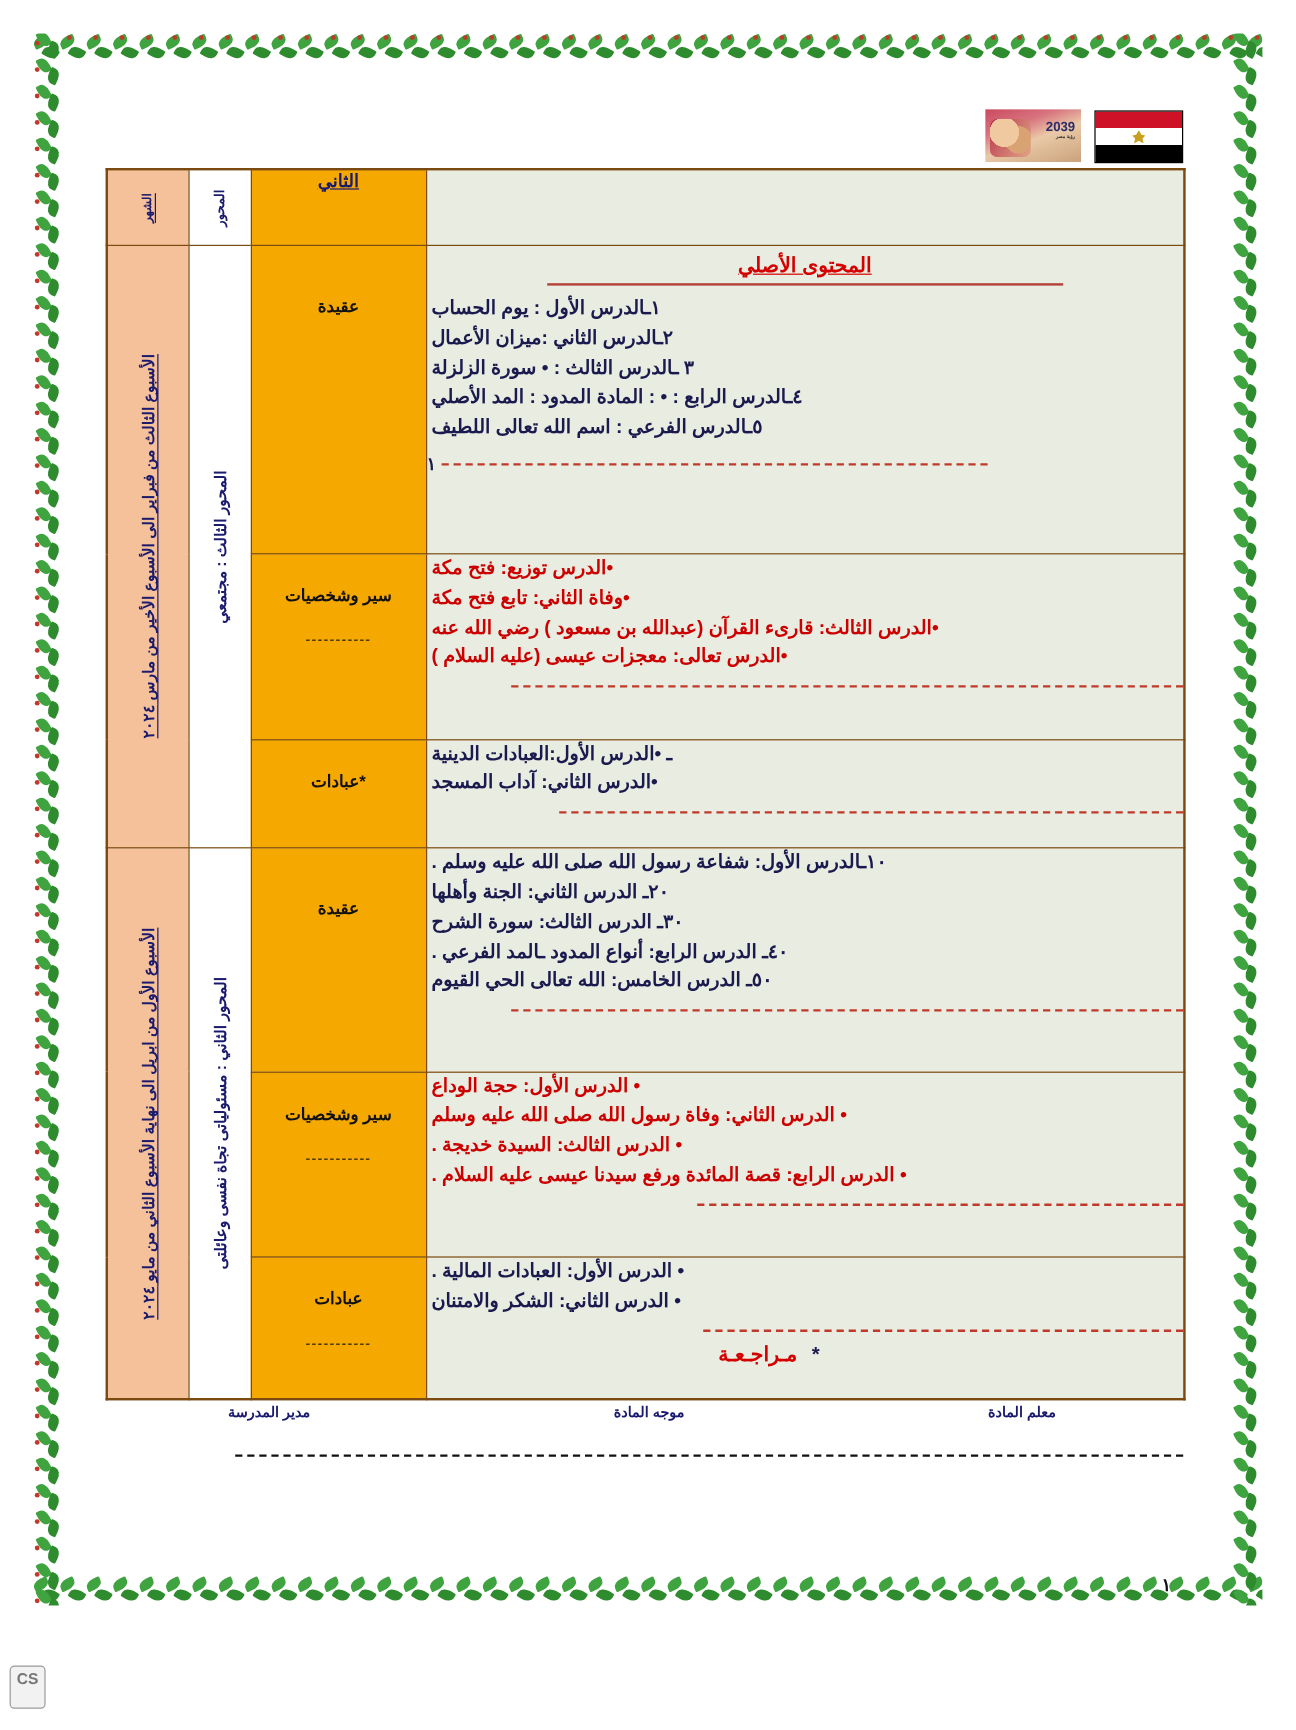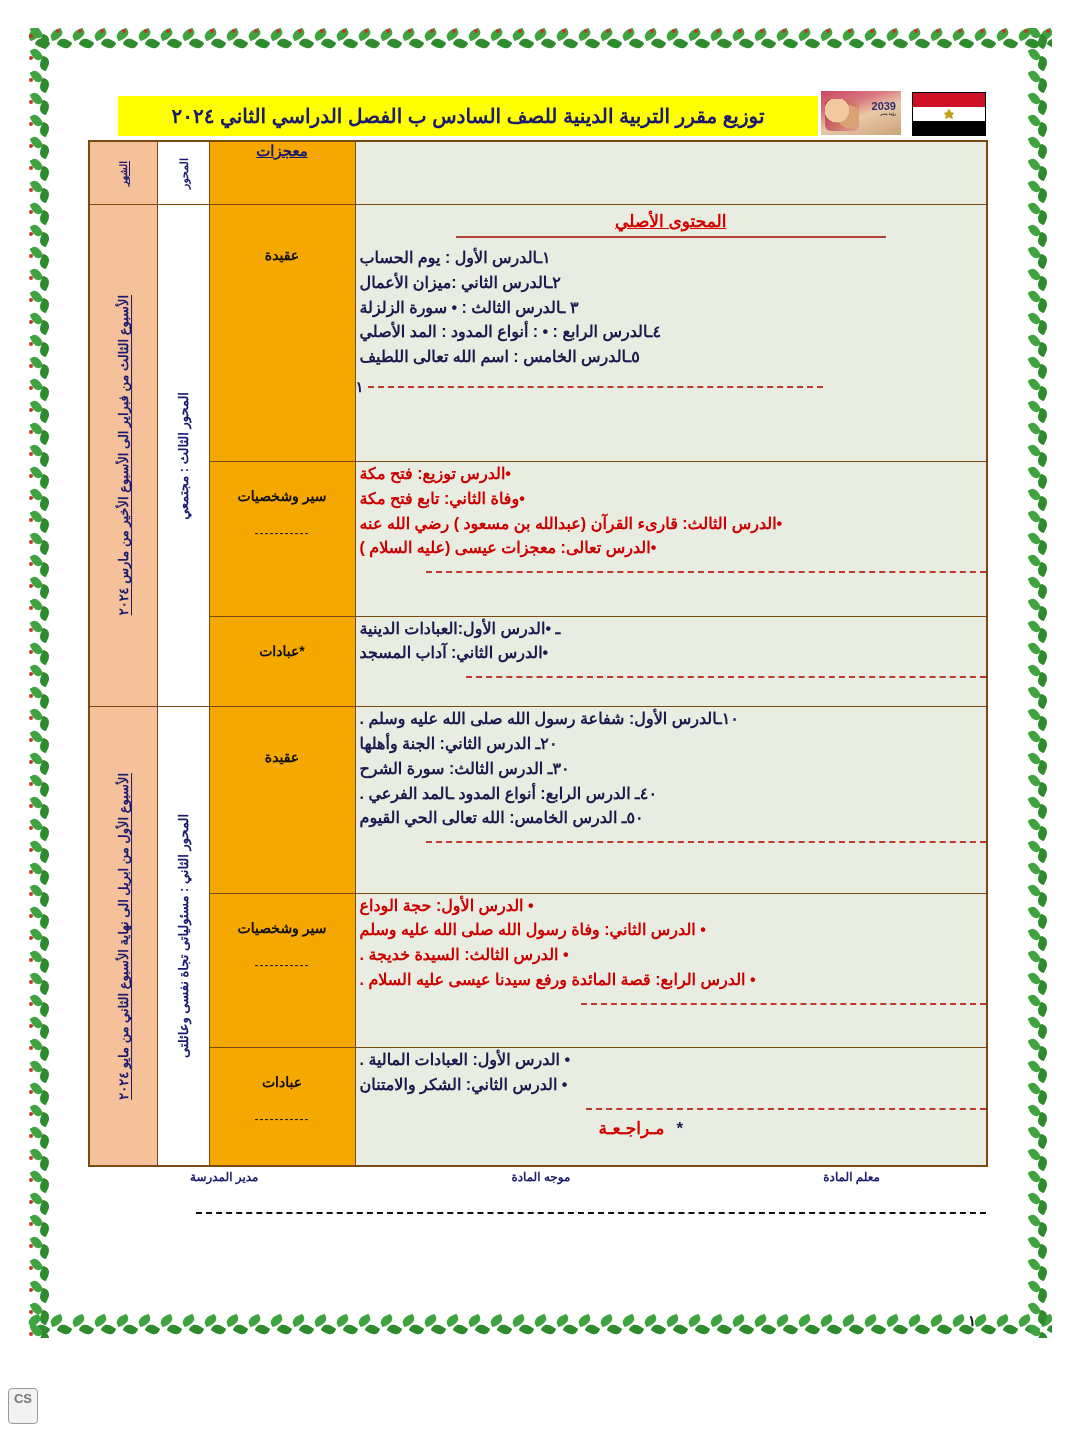--- a/index.html
+++ b/index.html
@@ -909,23 +909,20 @@
         <div class="leaf dark" style="left: 10px; top: 1241px; transform: rotate(115deg);"></div>
         <div class="leaf " style="left: 2px; top: 1254px; transform: rotate(62deg);"></div>
         <div class="leaf dark" style="left: 10px; top: 1263px; transform: rotate(115deg);"></div>
         <div class="leaf " style="left: 2px; top: 1276px; transform: rotate(62deg);"></div>
         <div class="leaf dark" style="left: 10px; top: 1285px; transform: rotate(115deg);"></div>
         <div class="leaf " style="left: 2px; top: 1298px; transform: rotate(62deg);"></div>
         <div class="leaf dark" style="left: 10px; top: 1307px; transform: rotate(115deg);"></div>
       </div>
   </div>
 
-  <div class="title-banner">
-    <span class="ttl">توزيع مقرر التربية الدينية  للصف السادس  ب الفصل الدراسي الثاني ٢٠٢٤</span>
-  </div>
 
   <div class="logo-2030">
     <div class="kids"></div>
     <div class="badge">
       <span>2039</span>
       <small>رؤية مصر</small>
     </div>
   </div>
 
   <div class="flag-eg">
@@ -937,21 +934,21 @@
       <col class="c-content">
         <col class="c-topic">
         <col class="c-axis">
         <col class="c-month">
     </colgroup>
     <tbody>
 
       <tr>
         <td class="hdr-content"></td>
         <td class="hdr-topic">
-          <span>معجزات</span>
+          <span>الثاني</span>
         </td>
         <td class="hdr-axis">
           <div class="hdr-axis-inner">
             <span class="vert">المحور</span>
           </div>
         </td>
         <td class="hdr-month">
           <div class="hdr-month-inner">
             <span class="vert">الشهر</span>
           </div>
@@ -959,22 +956,22 @@
       </tr>
 
       <tr>
         <td class="content-cell">
           <div class="c-head">المحتوى الأصلي</div>
           <div class="rule-red"></div>
           <ul class="lessons">
             <li>١ـالدرس الأول : يوم الحساب</li>
             <li>٢ـالدرس الثاني :ميزان الأعمال</li>
             <li>٣ ـالدرس الثالث :  •    سورة الزلزلة</li>
-            <li>٤ـالدرس الرابع : •   : أنواع المدود : المد الأصلي</li>
-            <li>٥ـالدرس الخامس : اسم الله تعالى اللطيف</li>
+            <li>٤ـالدرس الرابع : •   : المادة المدود : المد الأصلي</li>
+            <li>٥ـالدرس الفرعي : اسم الله تعالى اللطيف</li>
           </ul>
           <div class="dash-row">
             <span class="line" style="width:455px"></span>
             <span class="dashsep-num">١</span>
           </div>
         </td>
         <td class="topic-cell">
           <span class="topic-label">عقيدة</span>
         </td>
         <td class="axis-cell" rowspan="3">

